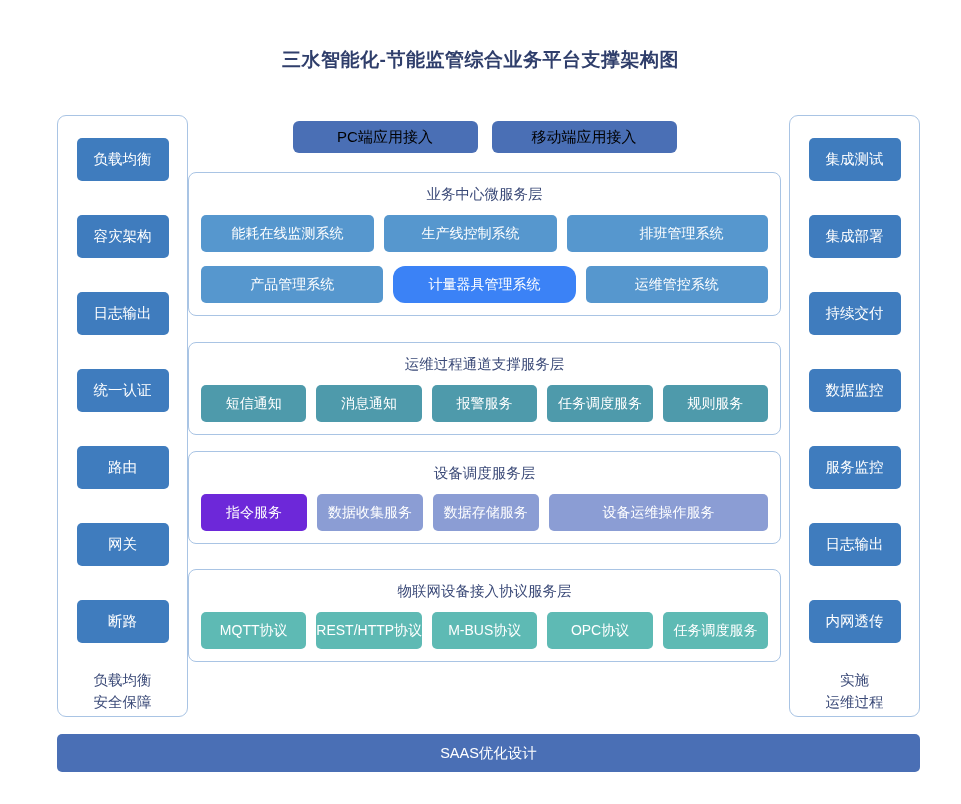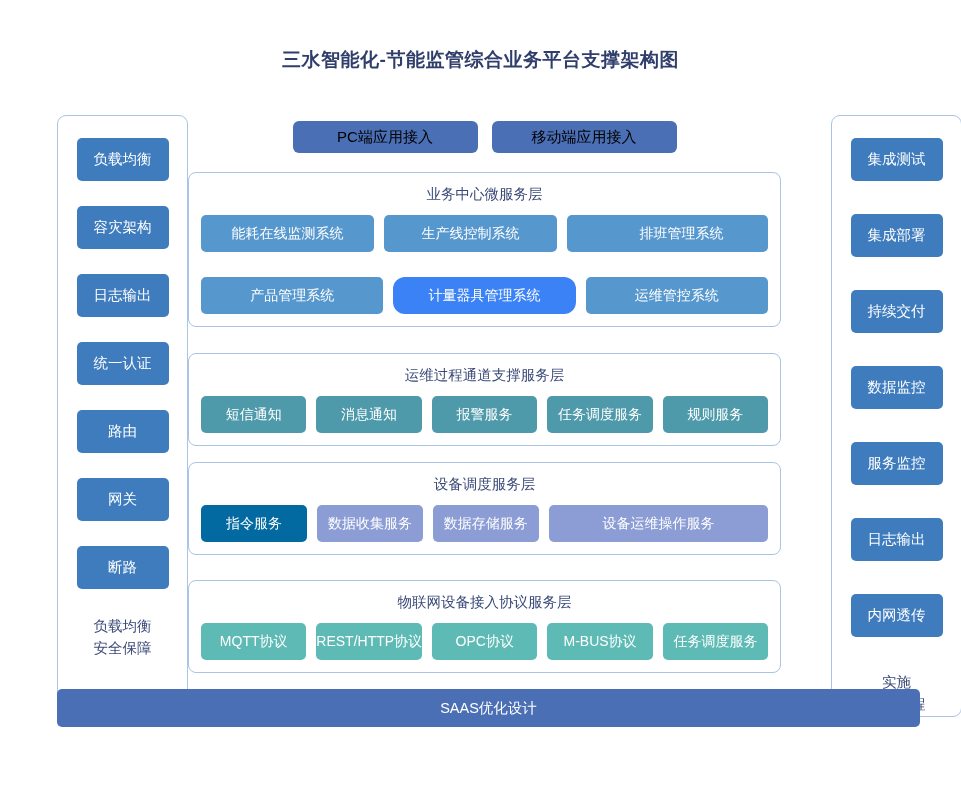--- a/index.html
+++ b/index.html
@@ -20,24 +20,24 @@
   }
 
   
   .side-col {
     position: absolute; top: 115px; width: 131px; height: 602px;
     border: 1px solid #a9c4e4; border-radius: 9px;
     background: #ffffff;
     display: flex; flex-direction: column; align-items: center;
   }
   .side-left  { left: 57px; }
-  .side-right { left: 831px; justify-content: space-between; }
+  .side-right { left: 789px; }
 
   .side-btn {
-    width: 92px; height: 43px; margin-top: 25px;
+    width: 92px; height: 43px; margin-top: 34px;
     background: #3f7cbe;
     border-radius: 5px;
     color: #ffffff; font-size: 14.5px;
     display: flex; align-items: center; justify-content: center;
     white-space: nowrap;
   }
   .side-col .side-btn:first-of-type { margin-top: 22px; }
 
   .side-caption {
     margin-top: 26px;
@@ -69,38 +69,38 @@
   .layer {
     border: 1px solid #a9c4e4; border-radius: 8px;
     background: #ffffff;
     padding: 12px 12px 12px 12px;
   }
   .layer-title {
     text-align: center; font-size: 14.5px; color: #3b4a78;
     margin-bottom: 11px; white-space: nowrap;
   }
   .chip-row { display: flex; gap: 10px; }
-  .chip-row + .chip-row { margin-top: 25px; align-items: center; }
+  .chip-row + .chip-row { margin-top: 14px; align-items: center; }
   .chip {
     height: 37px; border-radius: 5px;
     color: #ffffff; font-size: 14px;
     display: flex; align-items: center; justify-content: center;
     white-space: nowrap; flex: 1 1 0;
   }
   .chip.flex2 { flex: 2.07 1 0; }
 
   
   #layer-business { margin-top: 19px; }
   #layer-ops      { margin-top: 26px; }
   #layer-device   { margin-top: 16px; }
   #layer-iot      { margin-top: 25px; }
 
   
   .bottom-bar {
-    position: absolute; left: 57px; top: 689px;
+    position: absolute; left: 57px; top: 734px;
     width: 863px; height: 38px;
     background: #4a6fb5; border-radius: 5px;
     color: #ffffff; font-size: 14.5px;
     display: flex; align-items: center; justify-content: center;
   }
 </style>
 </head>
 <body>
 
 <div class="page">
@@ -163,34 +163,34 @@
         <div class="chip chip-ops" style="background: rgb(78, 154, 171);">消息通知</div>
         <div class="chip chip-ops" style="background: rgb(78, 154, 171);">报警服务</div>
         <div class="chip chip-ops" style="background: rgb(78, 154, 171);">任务调度服务</div>
         <div class="chip chip-ops" style="background: rgb(78, 154, 171);">规则服务</div>
       </div>
     </div>
 
     <div class="layer" id="layer-device" style="border-color: rgb(169, 196, 228);">
       <div class="layer-title">设备调度服务层</div>
       <div class="chip-row">
-        <div class="chip chip-device" style="background: #0369a1;">指令服务</div>
+        <div class="chip chip-device" style="background: #6d28d9;">指令服务</div>
         <div class="chip chip-device" style="background: rgb(139, 157, 212);">数据收集服务</div>
         <div class="chip chip-device" style="background: rgb(139, 157, 212);">数据存储服务</div>
         <div class="chip chip-device flex2" style="background: rgb(139, 157, 212);">设备运维操作服务</div>
       </div>
     </div>
 
     <div class="layer" id="layer-iot" style="border-color: rgb(169, 196, 228);">
       <div class="layer-title">物联网设备接入协议服务层</div>
       <div class="chip-row">
         <div class="chip chip-iot" style="background: rgb(94, 186, 180);">MQTT协议</div>
         <div class="chip chip-iot" style="background: rgb(94, 186, 180);">REST/HTTP协议</div>
+        <div class="chip chip-iot" style="background: rgb(94, 186, 180);">M-BUS协议</div>
         <div class="chip chip-iot" style="background: rgb(94, 186, 180);">OPC协议</div>
-        <div class="chip chip-iot" style="background: rgb(94, 186, 180);">M-BUS协议</div>
         <div class="chip chip-iot" style="background: rgb(94, 186, 180);">任务调度服务</div>
       </div>
     </div>
 
   </div>
 
   <div class="bottom-bar" style="background: rgb(74, 111, 181);">SAAS优化设计</div>
 
 </div>
 

